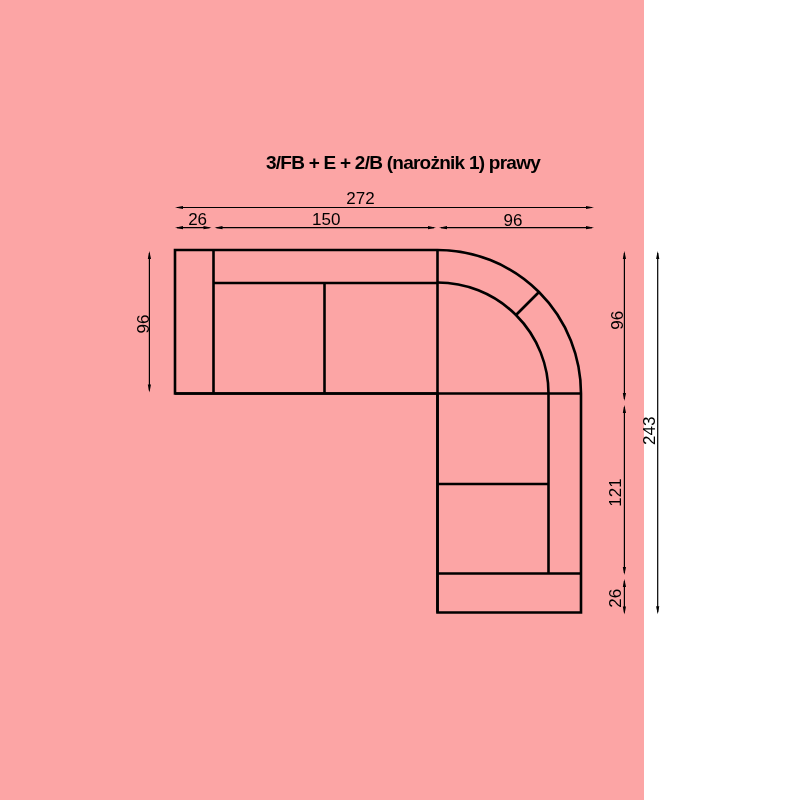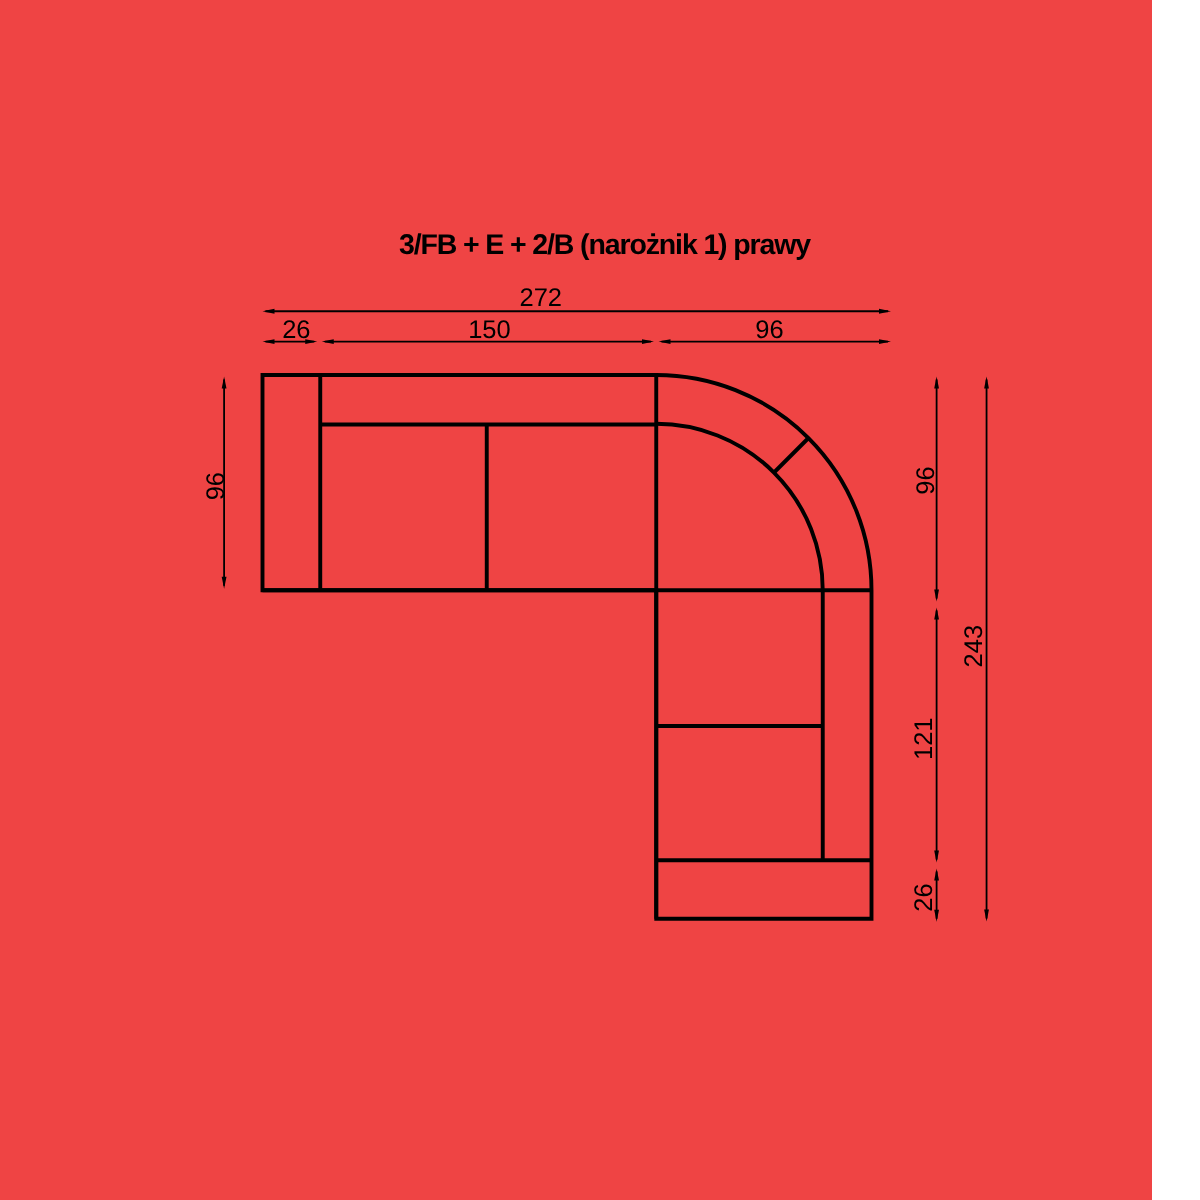--- a/index.html
+++ b/index.html
@@ -1,16 +1,16 @@
 <!DOCTYPE html>
 <html><head>
 <meta charset="utf-8">
 <style>
   html,body{margin:0;padding:0;background:#ffffff;}
-  .page{width:768px;height:800px;position:relative;background:#ef4444;}
+  .page{width:644px;height:800px;position:relative;background:#fca5a5;}
   svg{display:block;}
   text{font-family:"Liberation Sans",sans-serif;fill:#000000;}
 </style>
 </head>
 <body>
 <div class="page">
 <svg width="800" height="800" viewBox="0 0 800 800">
 
   <text x="403" y="169" font-size="19" font-weight="bold" text-anchor="middle" letter-spacing="-0.75">3/FB + E + 2/B (narożnik 1) prawy</text>
 

